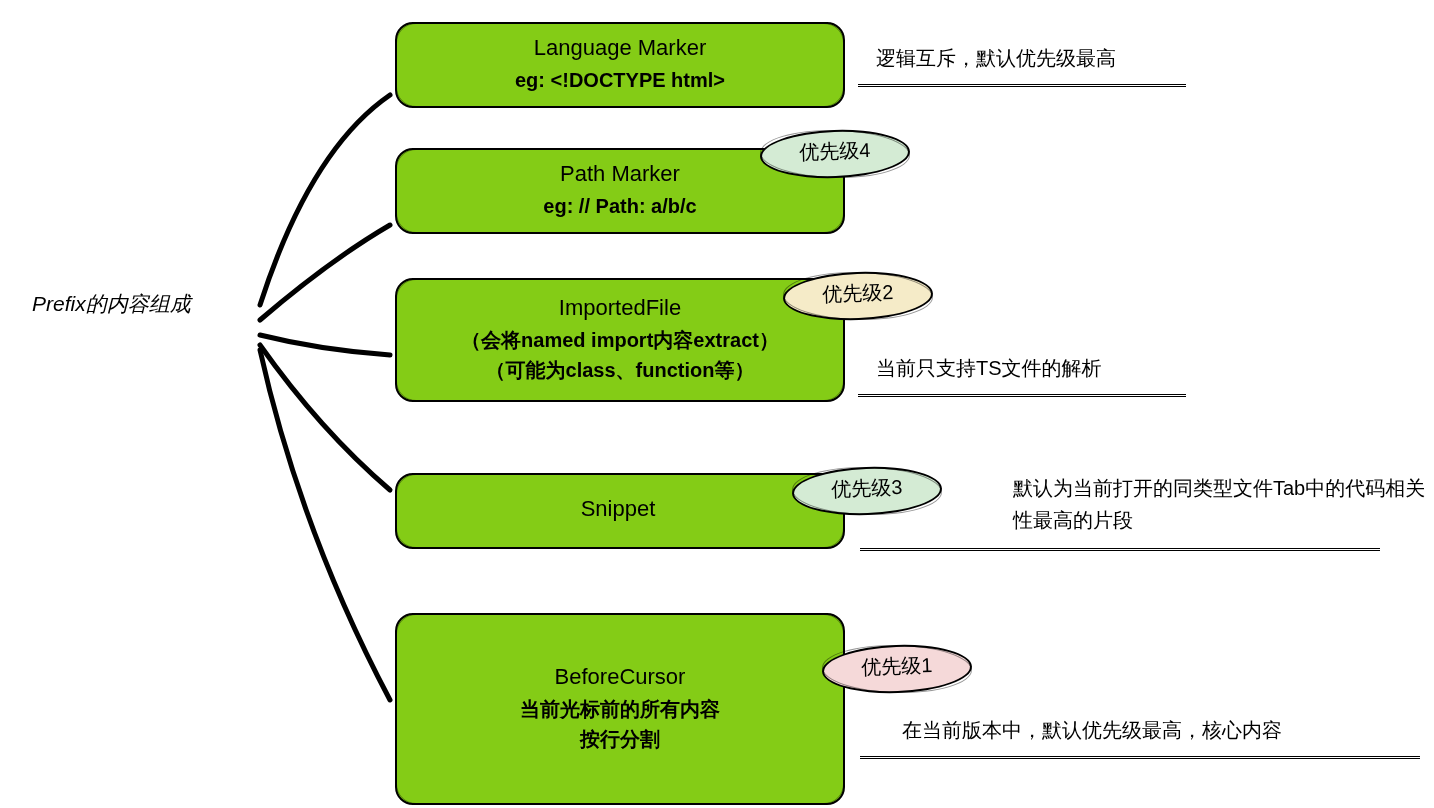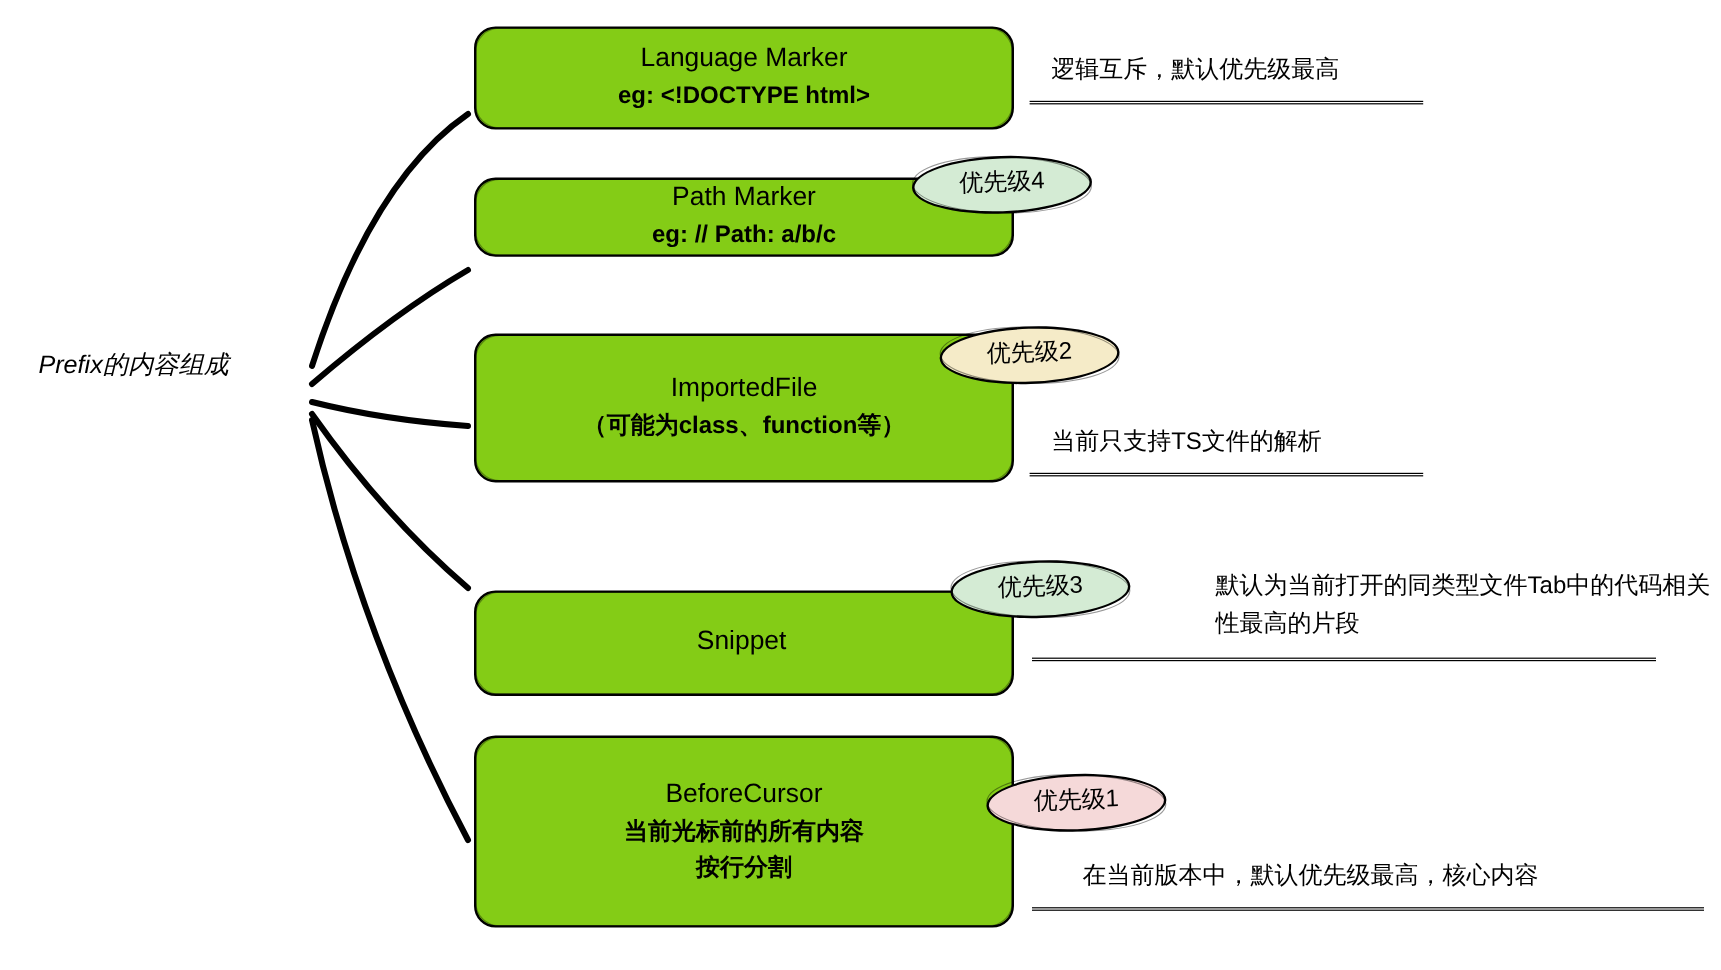--- a/index.html
+++ b/index.html
@@ -104,41 +104,42 @@
   <path d="M 10 320 Q 50 500 140 670" stroke="#000" stroke-width="5" fill="none" stroke-linecap="round"></path>
 </svg>
 
 <div class="node-box" style="left:395px; top:22px; width:450px; height:86px;">
   <div class="node-title">Language Marker</div>
   <div class="node-sub">eg: &lt;!DOCTYPE html&gt;</div>
 </div>
 <div class="annotation" style="left:876px; top:42px;">逻辑互斥，默认优先级最高</div>
 <div class="underline-double" style="left:858px; top:84px; width:328px;"></div>
 
-<div class="node-box" style="left:395px; top:148px; width:450px; height:66px;">
+<div class="node-box" style="left:395px; top:148px; width:450px; height:86px;">
   <div class="node-title">Path Marker</div>
   <div class="node-sub">eg: // Path: a/b/c</div>
 </div>
 <div class="badge green" style="left:760px; top:130px; width:150px; height:48px;">优先级4</div>
 
 <div class="node-box" style="left:395px; top:278px; width:450px; height:124px;">
   <div class="node-title">ImportedFile</div>
+  <div class="node-sub">（会将named import内容extract）</div>
   <div class="node-sub">（可能为class、function等）</div>
 </div>
 <div class="badge yellow" style="left:783px; top:272px; width:150px; height:48px;">优先级2</div>
 <div class="annotation" style="left:876px; top:352px;">当前只支持TS文件的解析</div>
 <div class="underline-double" style="left:858px; top:394px; width:328px;"></div>
 
-<div class="node-box" style="left:395px; top:492px; width:450px; height:88px;padding-left:16px;">
+<div class="node-box" style="left:395px; top:473px; width:450px; height:76px;padding-left:16px;">
   <div class="node-title">Snippet</div>
 </div>
 <div class="badge green" style="left:792px; top:467px; width:150px; height:48px;">优先级3</div>
 <div class="annotation" style="left:965px; top:472px; width:420px;margin-left:48px;">默认为当前打开的同类型文件Tab中的代码相关性最高的片段</div>
 <div class="underline-double" style="left:860px; top:548px; width:520px;"></div>
 
-<div class="node-box" style="left:395px; top:613px; width:450px; height:160px;">
+<div class="node-box" style="left:395px; top:613px; width:450px; height:192px;">
   <div class="node-title">BeforeCursor</div>
   <div class="node-sub">当前光标前的所有内容</div>
   <div class="node-sub">按行分割</div>
 </div>
 <div class="badge pink" style="left:822px; top:645px; width:150px; height:48px;">优先级1</div>
 <div class="annotation" style="left:878px; top:714px;margin-left:24px;">在当前版本中，默认优先级最高，核心内容</div>
 <div class="underline-double" style="left:860px; top:756px; width:560px;"></div>
 
 </body></html>

